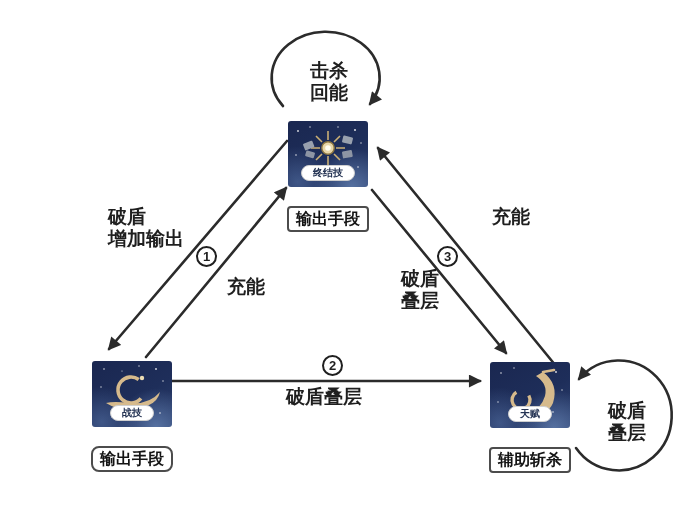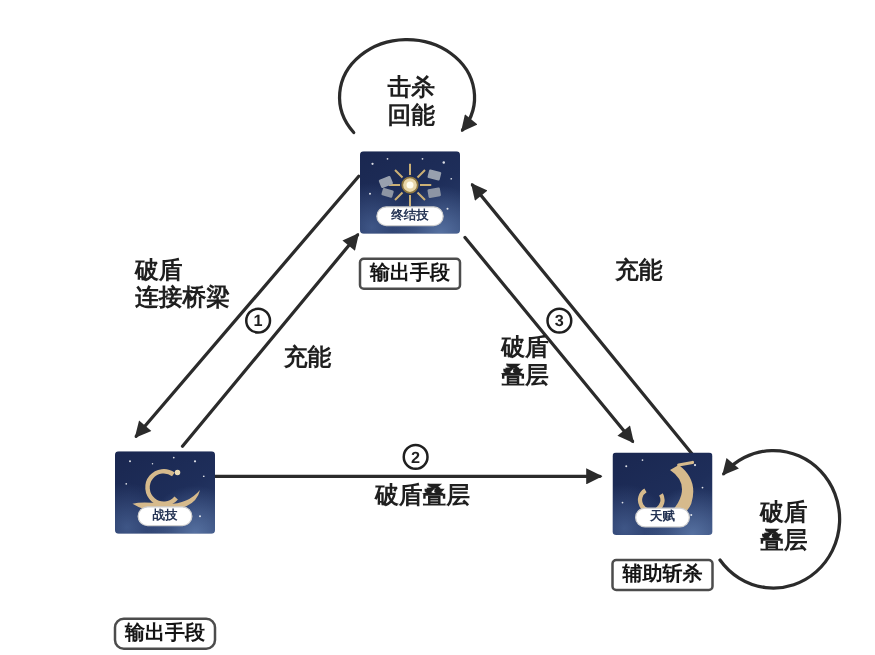--- a/index.html
+++ b/index.html
@@ -138,21 +138,21 @@
           <rect x="-20" y="8" width="9" height="6" rx="1" fill="#8d95a4" transform="rotate(16)"></rect>
           <circle r="6.2" fill="#e9d7a8" stroke="#8d7742" stroke-width="1.4"></circle>
           <circle r="2.8" fill="#fffdf0"></circle>
         </g>
       </svg>
       <span class="pill">终结技</span>
     </div>
     <div class="caption r4">输出手段</div>
   </div>
 
-  <div class="node" style="left:92px; top:361px;gap:48px;">
+  <div class="node" style="left:92px; top:361px;">
     <div class="node-img">
       <svg width="80" height="66" viewBox="0 0 80 66">
         <g fill="#ffffff" opacity="0.85">
           <circle cx="12" cy="8" r="0.8"></circle>
             <circle cx="64" cy="8" r="0.9"></circle>
             <circle cx="71" cy="20" r="0.7"></circle>
           <circle cx="9" cy="26" r="0.7"></circle>
             <circle cx="68" cy="52" r="0.8"></circle>
             <circle cx="20" cy="56" r="0.7"></circle>
           <circle cx="47" cy="5" r="0.7"></circle>
@@ -192,37 +192,37 @@
     <div class="caption r4">辅助斩杀</div>
   </div>
 
   <div class="lbl" style="left:329px; top:60px;">
     <div>击杀</div>
     <div>回能</div>
   </div>
 
   <div class="lbl" style="left:146px; top:206px;">
     <div>破盾</div>
-    <div>连接桥梁</div>
+    <div>增加输出</div>
   </div>
 
   <div class="lbl" style="left:246px; top:276px;">
     <div>充能</div>
   </div>
 
   <div class="lbl" style="left:511px; top:206px;">
     <div>充能</div>
   </div>
 
   <div class="lbl" style="left:420px; top:268px;">
     <div>破盾</div>
     <div>叠层</div>
   </div>
 
-  <div class="lbl" style="left:338px; top:386px;">
+  <div class="lbl" style="left:324px; top:386px;">
     <div>破盾叠层</div>
   </div>
 
   <div class="lbl" style="left:627px; top:400px;">
     <div>破盾</div>
     <div>叠层</div>
   </div>
 
   <div class="num" style="left:196px; top:246px;">
     <span>1</span>

